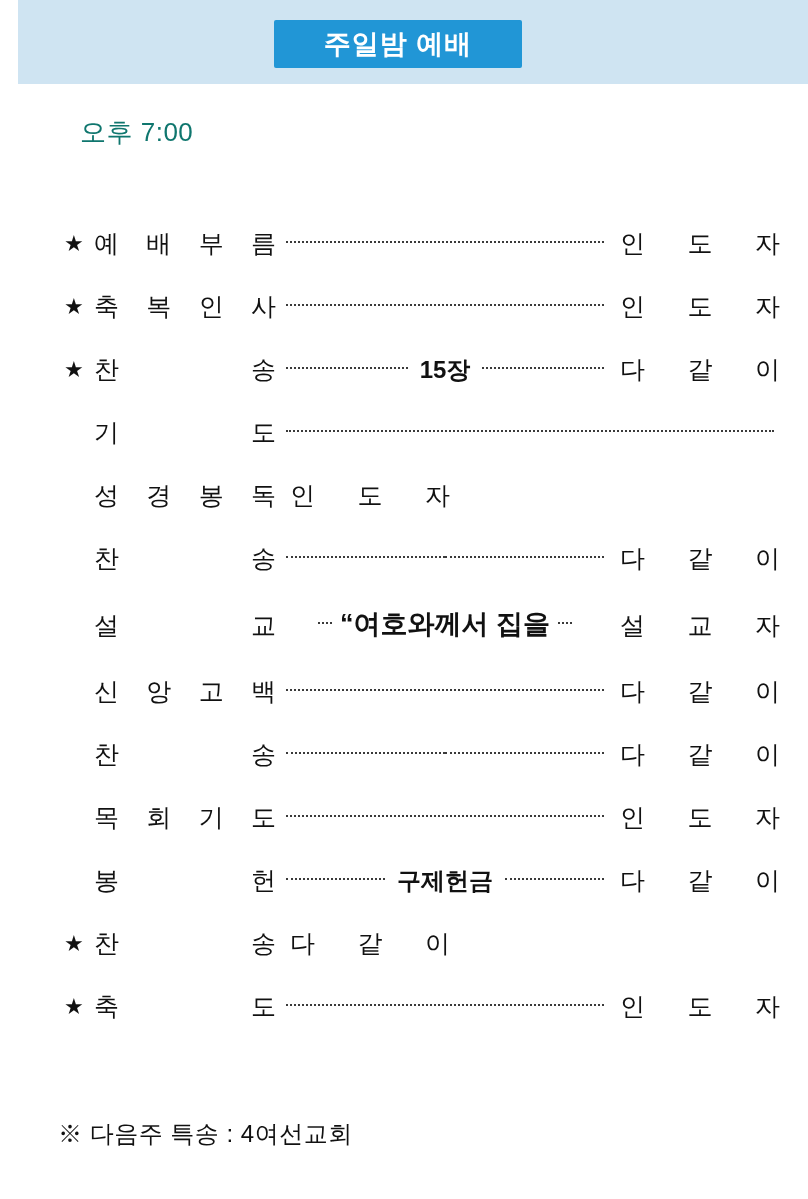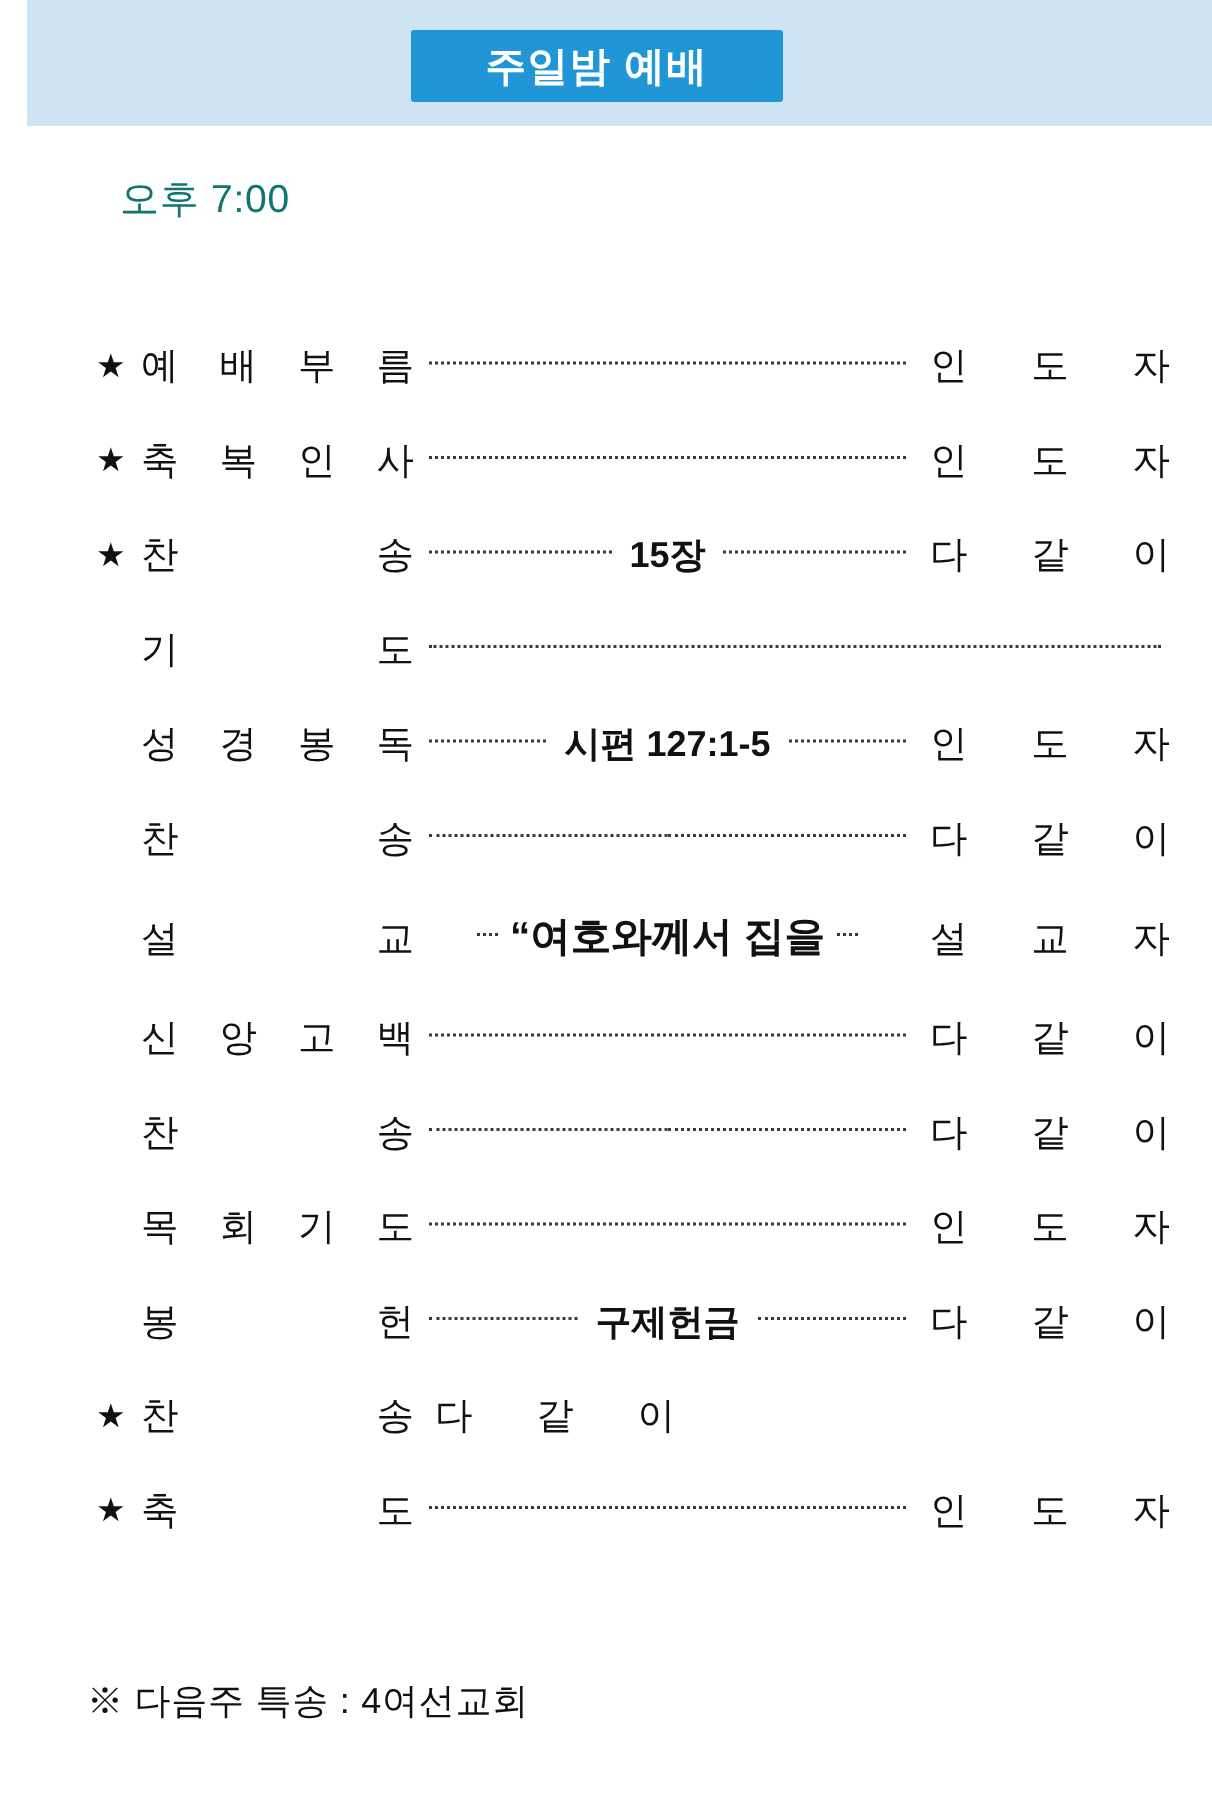--- a/index.html
+++ b/index.html
@@ -236,25 +236,20 @@
     </div>
 
     <div class="row">
       <div class="star-col"></div>
       <div class="title-col">
         <span>성</span>
         <span>경</span>
         <span>봉</span>
         <span>독</span>
       </div>
-      <div class="mid-col">
-        <span class="dots"></span>
-        <span class="mid-text">시편 127:1-5</span>
-        <span class="dots"></span>
-      </div>
       <div class="right-col">
         <span>인</span>
         <span>도</span>
         <span>자</span>
       </div>
     </div>
 
     <div class="row">
       <div class="star-col"></div>
       <div class="title-col">

